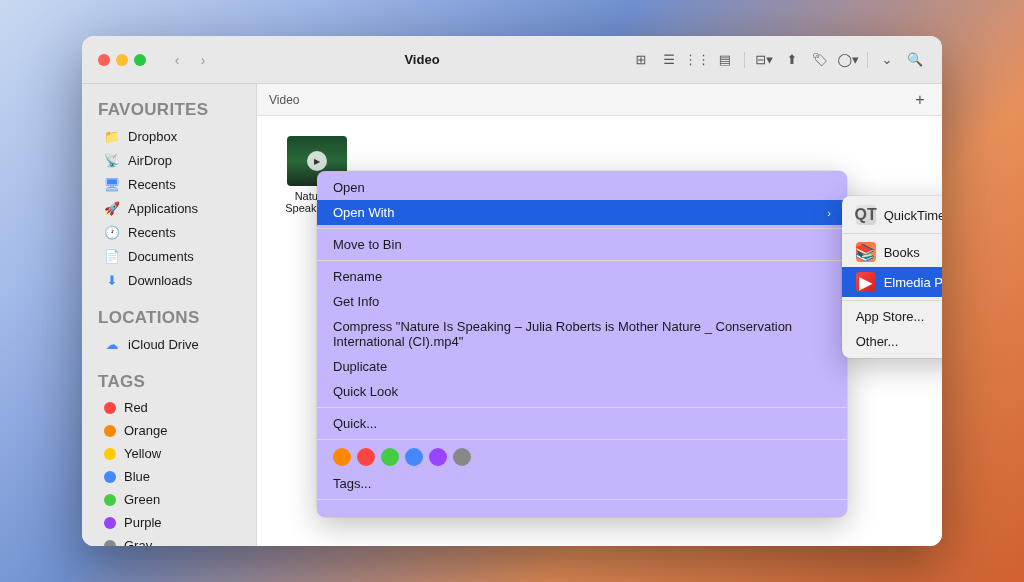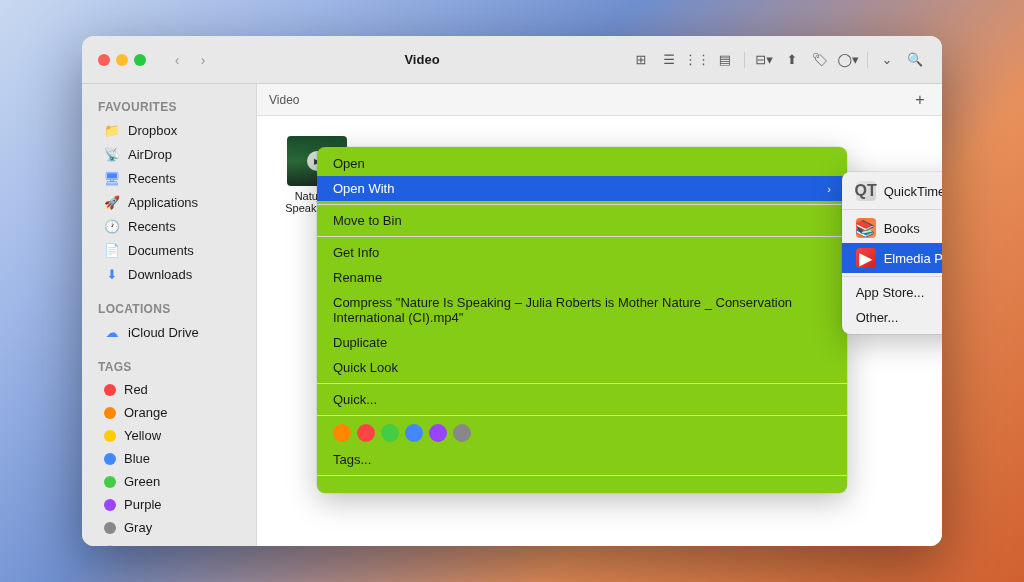--- a/index.html
+++ b/index.html
@@ -100,21 +100,21 @@
     
     .sidebar {
       width: 175px;
       background: #e8e8e8;
       border-right: 1px solid #d8d8d8;
       padding: 8px 0;
       flex-shrink: 0;
       overflow-y: auto;
     }
     .sidebar-section-header {
-      font-size: 12px;
+      font-size: 17px;
       font-weight: 600;
       color: #888;
       padding: 8px 16px 4px;
       text-transform: uppercase;
       letter-spacing: 0.3px;
     }
     .sidebar-item {
       display: flex;
       align-items: center;
       gap: 8px;
@@ -222,24 +222,24 @@
       font-size: 11px;
       color: #1a1a1a;
       text-align: center;
       margin-top: 4px;
       word-break: break-word;
       max-width: 75px;
     }
     
     .context-menu {
       position: absolute;
-      top: 31px;
+      top: 55px;
       left: 60px;
       width: 530px;
-      background: #84cc16;
+      background: #c4b5fd;
       border-radius: 8px;
       box-shadow: 0 8px 30px rgba(0,0,0,0.25), 0 0 0 0.5px rgba(0,0,0,0.12);
       padding: 4px 0;
       z-index: 100;
       font-size: 13px;
     }
     .cm-item {
       display: flex;
       align-items: center;
       justify-content: space-between;
@@ -485,24 +485,24 @@
                 <span class="submenu-item-label">Other...</span>
               </div>
             </div>
           </div>
           <div class="cm-separator"></div>
           <div class="cm-item">
             <span class="cm-item-text">Move to Bin</span>
           </div>
           <div class="cm-separator"></div>
           <div class="cm-item">
+            <span class="cm-item-text">Rename</span>
+          </div>
+          <div class="cm-item">
             <span class="cm-item-text">Get Info</span>
-          </div>
-          <div class="cm-item">
-            <span class="cm-item-text">Rename</span>
           </div>
           <div class="cm-item">
             <span class="cm-item-text">Compress "Nature Is Speaking – Julia Roberts is Mother Nature _ Conservation International (CI).mp4"</span>
           </div>
           <div class="cm-item">
             <span class="cm-item-text">Duplicate</span>
           </div>
           <div class="cm-item">
             <span class="cm-item-text">Quick Look</span>
           </div>

